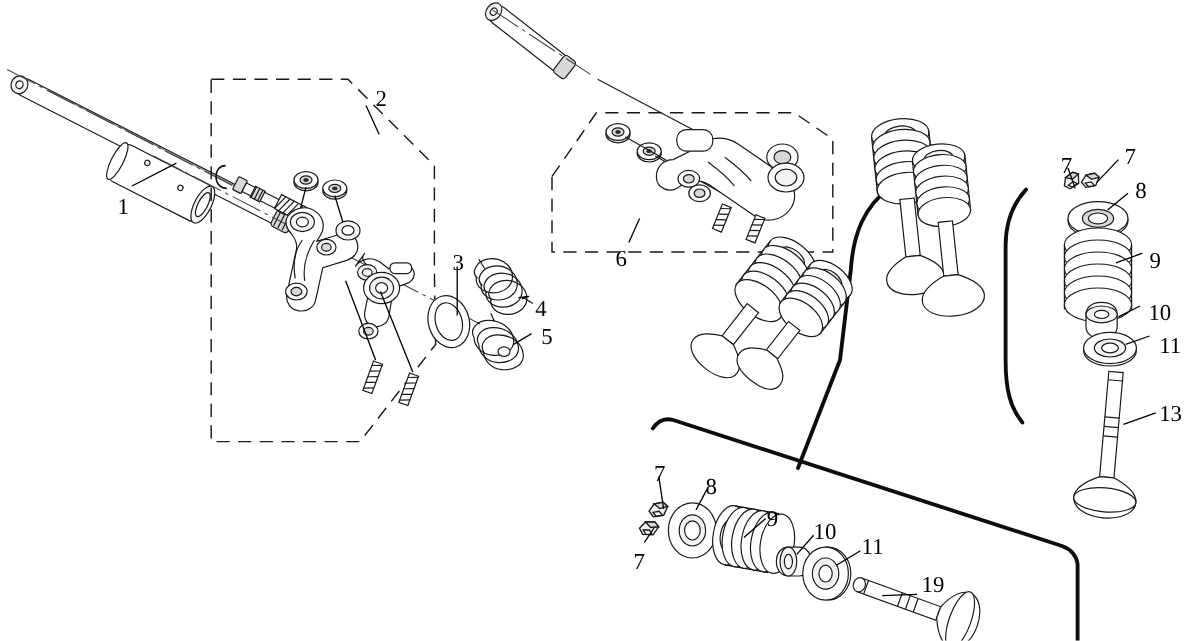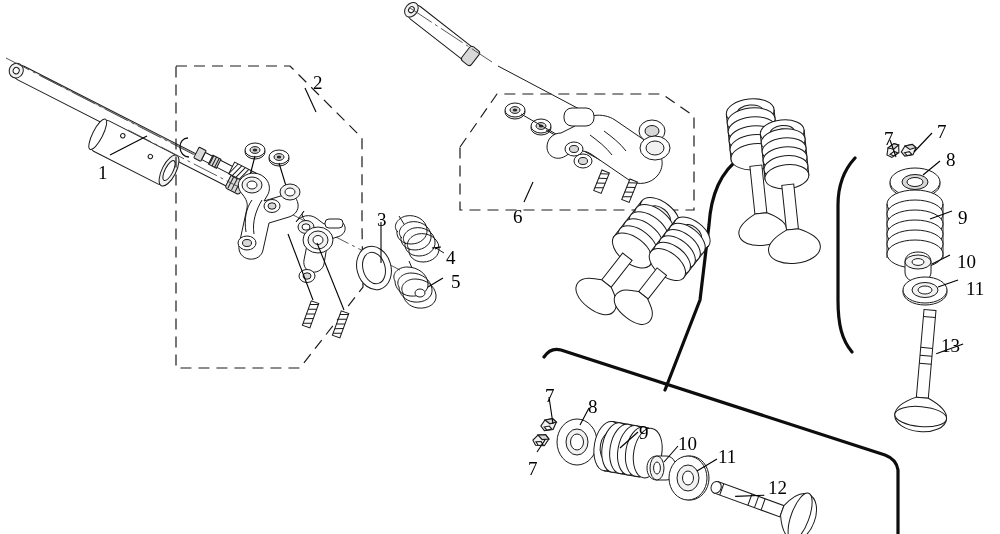--- a/index.html
+++ b/index.html
@@ -408,22 +408,22 @@
   <div class="callout-label" style="left:377px;top:210px;">3</div>
   <div class="callout-label" style="left:446px;top:248px;">4</div>
   <div class="callout-label" style="left:451px;top:272px;">5</div>
   <div class="callout-label" style="left:513px;top:207px;">6</div>
   <div class="callout-label" style="left:884px;top:129px;">7</div>
   <div class="callout-label" style="left:937px;top:122px;">7</div>
   <div class="callout-label" style="left:946px;top:150px;">8</div>
   <div class="callout-label" style="left:958px;top:208px;">9</div>
   <div class="callout-label" style="left:957px;top:252px;">10</div>
   <div class="callout-label" style="left:966px;top:279px;">11</div>
-  <div class="callout-label" style="left:941px;top:336px;">13</div>
+  <div class="callout-label" style="left:966px;top:336px;">13</div>
   <div class="callout-label" style="left:545px;top:386px;">7</div>
   <div class="callout-label" style="left:528px;top:459px;">7</div>
   <div class="callout-label" style="left:588px;top:397px;">8</div>
   <div class="callout-label" style="left:639px;top:423px;">9</div>
   <div class="callout-label" style="left:678px;top:434px;">10</div>
   <div class="callout-label" style="left:718px;top:447px;">11</div>
-  <div class="callout-label" style="left:768px;top:478px;">12</div>
+  <div class="callout-label" style="left:768px;top:478px;">19</div>
 
 </div>
 
 </body></html>

